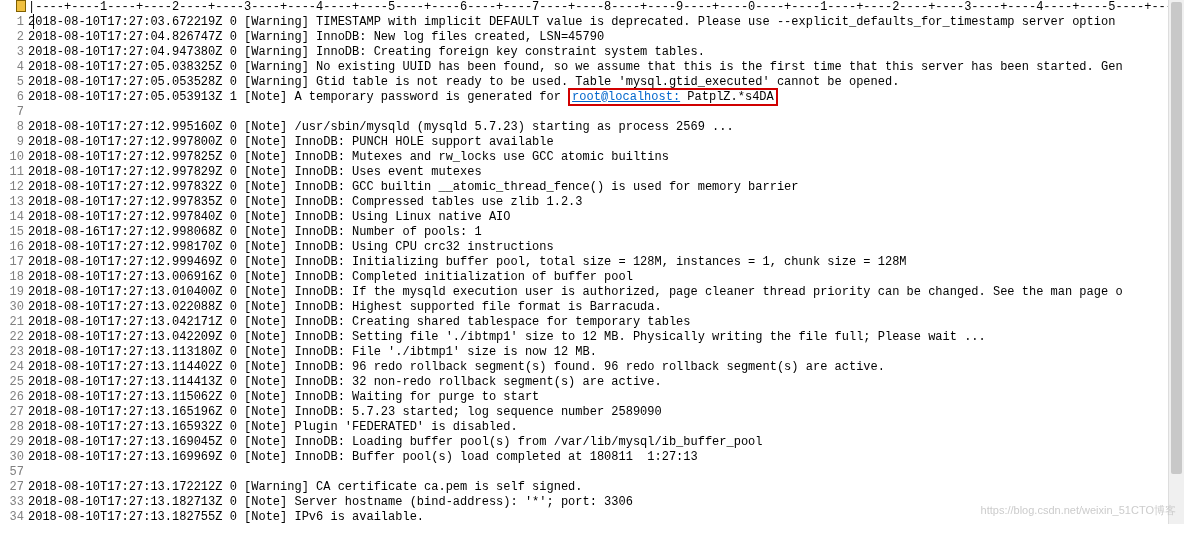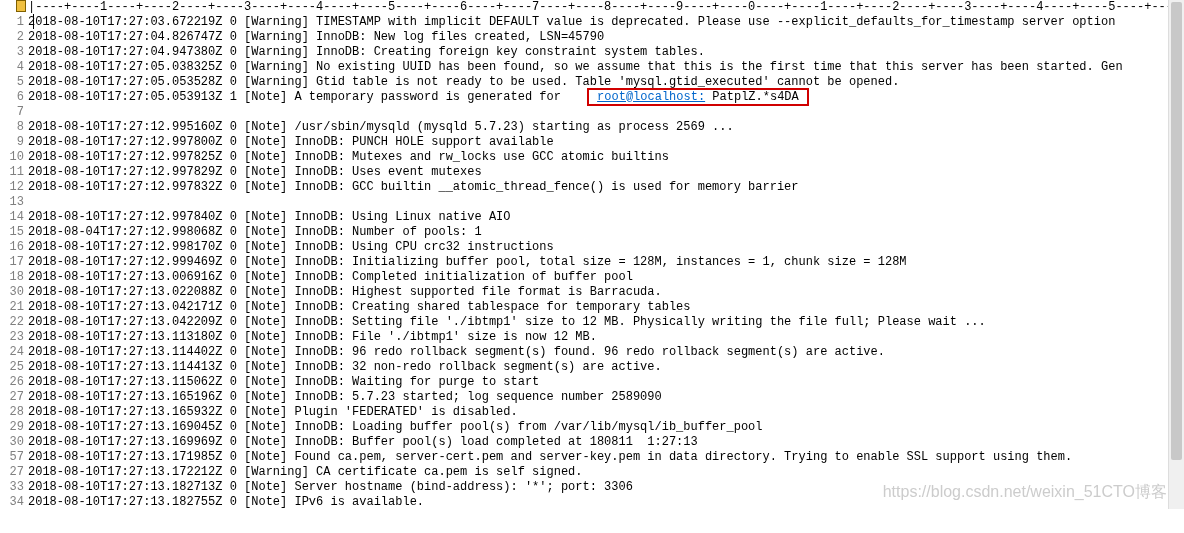--- a/index.html
+++ b/index.html
@@ -54,44 +54,43 @@
     height: 15px;
     display: flex;
     align-items: center;
   }
   .content {
     color: #000;
     white-space: pre;
   }
   .highlight-box {
     border: 2px solid #d00000;
-    padding: 0 8px;
+    padding: 0 2px;
     color: #000;
     display: inline-block;
     line-height: 14px;
-    margin-left: 19px;
   }
   .link-text {
     color: #0066cc;
     text-decoration: underline;
   }
   .caret {
     position: absolute;
     left: 33px;
     top: 14px;
     width: 1px;
     height: 15px;
     background: #000;
   }
   .watermark {
     position: absolute;
-    right: 17px;
+    right: 8px;
     bottom: 6px;
     color: #ccc;
-    font-size: 16px;
+    font-size: 11px;
     font-family: Arial, sans-serif;
     pointer-events: none;
   }
   .scrollbar-track {
     position: absolute;
     right: 0;
     top: 0;
     bottom: 0;
     width: 16px;
     background: #f0f0f0;
@@ -164,42 +163,47 @@
       <div class="line">
         <div class="gutter">11</div>
         <div class="content">2018-08-10T17:27:12.997829Z 0 [Note] InnoDB: Uses event mutexes</div>
       </div>
       <div class="line">
         <div class="gutter">12</div>
         <div class="content">2018-08-10T17:27:12.997832Z 0 [Note] InnoDB: GCC builtin __atomic_thread_fence() is used for memory barrier</div>
       </div>
       <div class="line">
         <div class="gutter">13</div>
+        <div class="content">2018-08-10T17:27:12.997835Z 0 [Note] InnoDB: Compressed tables use zlib 1.2.3</div>
       </div>
       <div class="line">
         <div class="gutter">14</div>
         <div class="content">2018-08-10T17:27:12.997840Z 0 [Note] InnoDB: Using Linux native AIO</div>
       </div>
       <div class="line">
         <div class="gutter">15</div>
-        <div class="content">2018-08-04T17:27:12.998068Z 0 [Note] InnoDB: Number of pools: 1</div>
+        <div class="content">2018-08-16T17:27:12.998068Z 0 [Note] InnoDB: Number of pools: 1</div>
       </div>
       <div class="line">
         <div class="gutter">16</div>
         <div class="content">2018-08-10T17:27:12.998170Z 0 [Note] InnoDB: Using CPU crc32 instructions</div>
       </div>
       <div class="line">
         <div class="gutter">17</div>
         <div class="content">2018-08-10T17:27:12.999469Z 0 [Note] InnoDB: Initializing buffer pool, total size = 128M, instances = 1, chunk size = 128M</div>
       </div>
       <div class="line">
         <div class="gutter">18</div>
         <div class="content">2018-08-10T17:27:13.006916Z 0 [Note] InnoDB: Completed initialization of buffer pool</div>
       </div>
       <div class="line">
+        <div class="gutter">19</div>
+        <div class="content">2018-08-10T17:27:13.010400Z 0 [Note] InnoDB: If the mysqld execution user is authorized, page cleaner thread priority can be changed. See the man page o</div>
+      </div>
+      <div class="line">
         <div class="gutter">30</div>
         <div class="content">2018-08-10T17:27:13.022088Z 0 [Note] InnoDB: Highest supported file format is Barracuda.</div>
       </div>
       <div class="line">
         <div class="gutter">21</div>
         <div class="content">2018-08-10T17:27:13.042171Z 0 [Note] InnoDB: Creating shared tablespace for temporary tables</div>
       </div>
       <div class="line">
         <div class="gutter">22</div>
         <div class="content">2018-08-10T17:27:13.042209Z 0 [Note] InnoDB: Setting file './ibtmp1' size to 12 MB. Physically writing the file full; Please wait ...</div>
@@ -231,21 +235,20 @@
       <div class="line">
         <div class="gutter">29</div>
         <div class="content">2018-08-10T17:27:13.169045Z 0 [Note] InnoDB: Loading buffer pool(s) from /var/lib/mysql/ib_buffer_pool</div>
       </div>
       <div class="line">
         <div class="gutter">30</div>
         <div class="content">2018-08-10T17:27:13.169969Z 0 [Note] InnoDB: Buffer pool(s) load completed at 180811  1:27:13</div>
       </div>
       <div class="line">
         <div class="gutter">57</div>
-        <div class="content">2018-08-10T17:27:13.171985Z 0 [Note] Found ca.pem, server-cert.pem and server-key.pem in data directory. Trying to enable SSL support using them.</div>
       </div>
       <div class="line">
         <div class="gutter">27</div>
         <div class="content">2018-08-10T17:27:13.172212Z 0 [Warning] CA certificate ca.pem is self signed.</div>
       </div>
       <div class="line">
         <div class="gutter">33</div>
         <div class="content">2018-08-10T17:27:13.182713Z 0 [Note] Server hostname (bind-address): '*'; port: 3306</div>
       </div>
       <div class="line">

